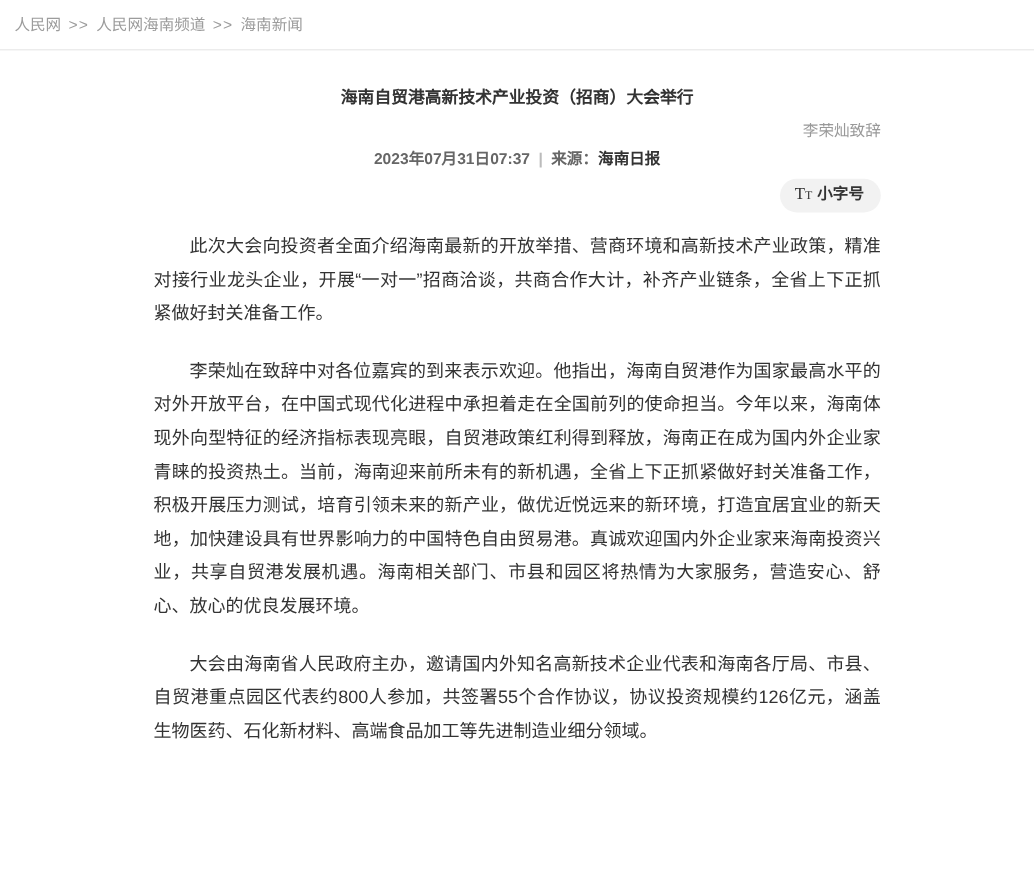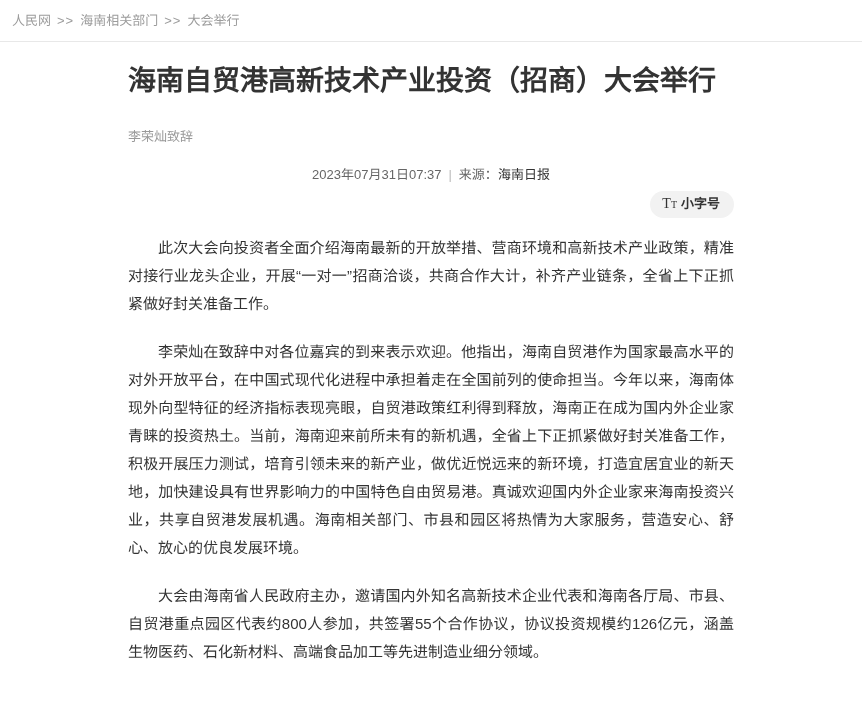--- a/index.html
+++ b/index.html
@@ -35,36 +35,38 @@
   .breadcrumb .sep{
     margin:0 6px;
     letter-spacing:1px;
   }
   .container{
     width:606px;
     margin:0 auto;
   }
   .article-title{
     margin-top:24px;
-    font-size:28px;
+    text-align:center;
+    font-size:14px;
     font-weight:700;
     color:var(--c-title);
     line-height:30px;
   }
   .article-subtitle{
-    margin-top:30px;
-    text-align:left;
+    margin-top:2px;
+    text-align:right;
     font-size:13px;
     color:var(--c-subtitle);
   }
   .article-meta{
-    margin-top:19px;
+    margin-top:5px;
     text-align:center;
     font-size:13px;
     color:var(--c-meta);
+    font-weight:bold;
   }
   .article-meta .meta-sep{margin:0 7px;color:#bbbbbb;}
   .article-meta .source-link{
     color:var(--c-title);
     text-decoration:none;
     cursor:pointer;
   }
   .toolbar{
     margin-top:8px;
     text-align:right;
@@ -104,21 +106,21 @@
   .article-body p.para{
     text-indent:2em;
     margin-bottom:20px;
     text-align:justify;
   }
 </style>
 </head>
 <body>
 
 <nav class="breadcrumb">
-  <a>人民网</a><span class="sep">&gt;&gt;</span><a>海南相关部门</a><span class="sep">&gt;&gt;</span><a>大会举行</a>
+  <a>人民网</a><span class="sep">&gt;&gt;</span><a>人民网海南频道</a><span class="sep">&gt;&gt;</span><a>海南新闻</a>
 </nav>
 
 <main class="container">
 
   <h1 class="article-title">海南自贸港高新技术产业投资（招商）大会举行</h1>
 
   <div class="article-subtitle">李荣灿致辞</div>
 
   <div class="article-meta">
     <span>2023年07月31日07:37</span><span class="meta-sep">|</span><span>来源：</span><a class="source-link">海南日报</a>

